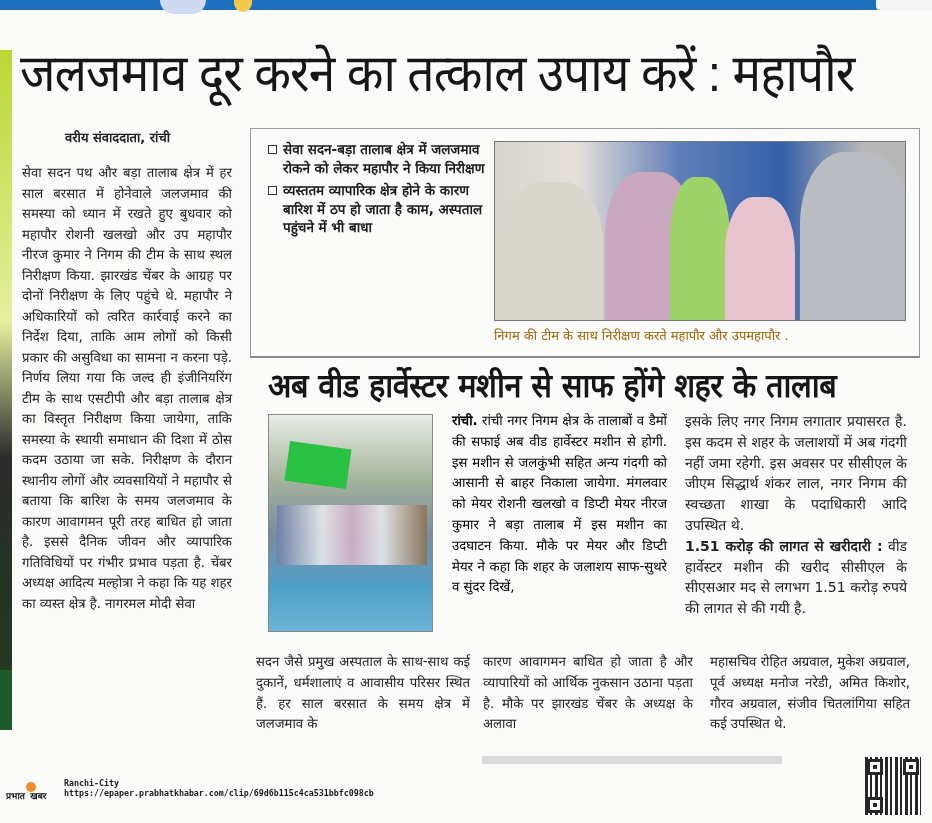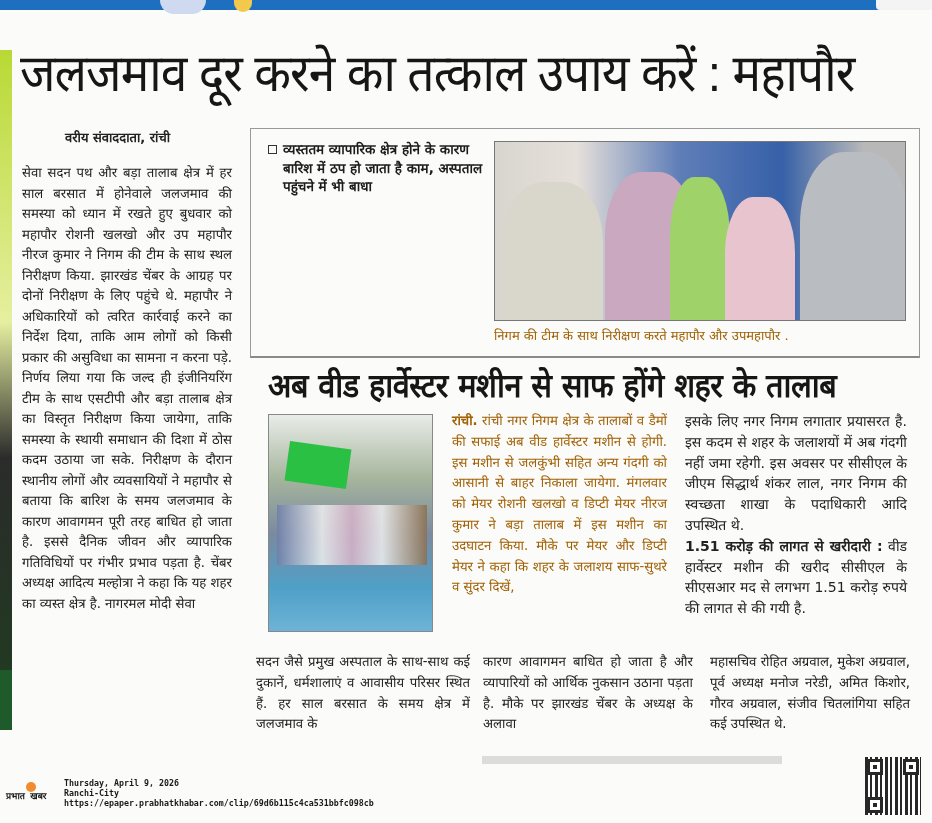--- a/index.html
+++ b/index.html
@@ -28,21 +28,21 @@
   .photo1 { position: absolute; left: 494px; top: 141px; width: 412px; height: 180px; overflow: hidden; background: linear-gradient(90deg, #d8d5cf 0%, #e6e0da 20%, #5f7eb8 45%, #3660a8 70%, #b8b8b8 90%); border: 1px solid #777; }
   .photo1 .p { position: absolute; border-radius: 40% 40% 8% 8%; }
   .caption1 { position: absolute; left: 494px; top: 326px; font-size: 13px; color: #a16207; }
 
   .headline2 { position: absolute; left: 268px; top: 362px; font-size: 33px; font-weight: 700; letter-spacing: -0.5px; color: #161616; white-space: nowrap; transform: scaleX(0.93); transform-origin: left; }
 
   .photo2 { position: absolute; left: 268px; top: 414px; width: 165px; height: 218px; border: 1px solid #888; background: linear-gradient(180deg, #e8ede8 0%, #a5b49c 30%, #7a8aa0 55%, #4fa0c8 80%, #6eb3d6 100%); overflow: hidden; }
   .photo2 .flag { position: absolute; left: 18px; top: 30px; width: 62px; height: 40px; background: #2ac043; transform: rotate(8deg); }
   .photo2 .crowd { position: absolute; left: 8px; top: 90px; width: 150px; height: 60px; background: linear-gradient(90deg, #6f7fa8, #efefef 30%, #d6b3c8 50%, #efefef 70%, #8b6f50); opacity: 0.85; }
 
-  .col-mid { position: absolute; left: 452px; top: 411px; width: 215px; font-size: 13.2px; line-height: 20.8px; text-align: justify; color: #a16207; }
+  .col-mid { position: absolute; left: 452px; top: 411px; width: 215px; font-size: 13.2px; line-height: 20.8px; text-align: justify; color: #000000; }
   .col-mid .lead { font-weight: 700; }
   .col-right { position: absolute; left: 685px; top: 411px; width: 222px; font-size: 14px; line-height: 20.8px; text-align: justify; color: #222; }
   .col-right .sub { font-weight: 700; }
 
   .bottom-row { position: absolute; top: 652px; font-size: 13.2px; line-height: 20.8px; text-align: justify; color: #222; }
   .br1 { left: 256px; width: 214px; }
   .br2 { left: 483px; width: 210px; }
   .br3 { left: 710px; width: 200px; }
   .grayline { position: absolute; left: 482px; top: 756px; width: 300px; height: 8px; background: #dcdcdc; }
 
@@ -70,20 +70,24 @@
   </div>
 
 <h1 class="headline">जलजमाव दूर करने का तत्काल उपाय करें : महापौर</h1>
 <div class="byline">वरीय संवाददाता, रांची</div>
 <div class="col-left">सेवा सदन पथ और बड़ा तालाब क्षेत्र में हर साल बरसात में होनेवाले जलजमाव की समस्या को ध्यान में रखते हुए बुधवार को महापौर रोशनी खलखो और उप महापौर नीरज कुमार ने निगम की टीम के साथ स्थल निरीक्षण किया. झारखंड चेंबर के आग्रह पर दोनों निरीक्षण के लिए पहुंचे थे. महापौर ने अधिकारियों को त्वरित कार्रवाई करने का निर्देश दिया, ताकि आम लोगों को किसी प्रकार की असुविधा का सामना न करना पड़े. निर्णय लिया गया कि जल्द ही इंजीनियरिंग टीम के साथ एसटीपी और बड़ा तालाब क्षेत्र का विस्तृत निरीक्षण किया जायेगा, ताकि समस्या के स्थायी समाधान की दिशा में ठोस कदम उठाया जा सके. निरीक्षण के दौरान स्थानीय लोगों और व्यवसायियों ने महापौर से बताया कि बारिश के समय जलजमाव के कारण आवागमन पूरी तरह बाधित हो जाता है. इससे दैनिक जीवन और व्यापारिक गतिविधियों पर गंभीर प्रभाव पड़ता है. चेंबर अध्यक्ष आदित्य मल्होत्रा ने कहा कि यह शहर का व्यस्त क्षेत्र है. नागरमल मोदी सेवा</div>
 
 <div class="hl-box"></div>
 <div class="bullets">
   <div class="bullet">
       <span class="sq"></span>
+      <span>सेवा सदन-बड़ा तालाब क्षेत्र में जलजमाव रोकने को लेकर महापौर ने किया निरीक्षण</span>
+    </div>
+  <div class="bullet">
+      <span class="sq"></span>
       <span>व्यस्ततम व्यापारिक क्षेत्र होने के कारण बारिश में ठप हो जाता है काम, अस्पताल पहुंचने में भी बाधा</span>
     </div>
 </div>
 
 <div class="photo1">
   <div class="p" style="left:8px;top:40px;width:100px;height:150px;background:#d9d6cc;"></div>
   <div class="p" style="left:110px;top:30px;width:90px;height:160px;background:#c9a8c0;"></div>
   <div class="p" style="left:175px;top:35px;width:60px;height:150px;background:#9fd36a;"></div>
   <div class="p" style="left:230px;top:55px;width:70px;height:140px;background:#e8c4cf;"></div>
   <div class="p" style="left:305px;top:10px;width:110px;height:180px;background:#b9bcc0;"></div>
@@ -102,21 +106,20 @@
 
 <div class="bottom-row br1">सदन जैसे प्रमुख अस्पताल के साथ-साथ कई दुकानें, धर्मशालाएं व आवासीय परिसर स्थित हैं. हर साल बरसात के समय क्षेत्र में जलजमाव के</div>
 <div class="bottom-row br2">कारण आवागमन बाधित हो जाता है और व्यापारियों को आर्थिक नुकसान उठाना पड़ता है. मौके पर झारखंड चेंबर के अध्यक्ष के अलावा</div>
 <div class="bottom-row br3">महासचिव रोहित अग्रवाल, मुकेश अग्रवाल, पूर्व अध्यक्ष मनोज नरेडी, अमित किशोर, गौरव अग्रवाल, संजीव चितलांगिया सहित कई उपस्थित थे.</div>
 
 <div class="grayline"></div>
 
 <div class="footer">
   <div class="logo"><span class="dot"></span><span>प्रभात खबर</span></div>
   <div class="meta">
-    <div>Thursday, April 9, 2026</div>
     <div>Ranchi-City</div>
     <div>https://epaper.prabhatkhabar.com/clip/69d6b115c4ca531bbfc098cb</div>
   </div>
 </div>
 <div class="qr">
   <div class="f" style="left:2px;top:2px;"></div>
   <div class="f" style="right:2px;top:2px;"></div>
   <div class="f" style="left:2px;bottom:2px;"></div>
 </div>
 

